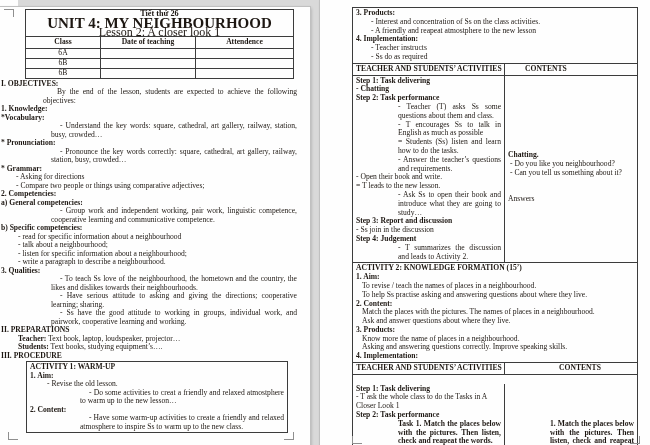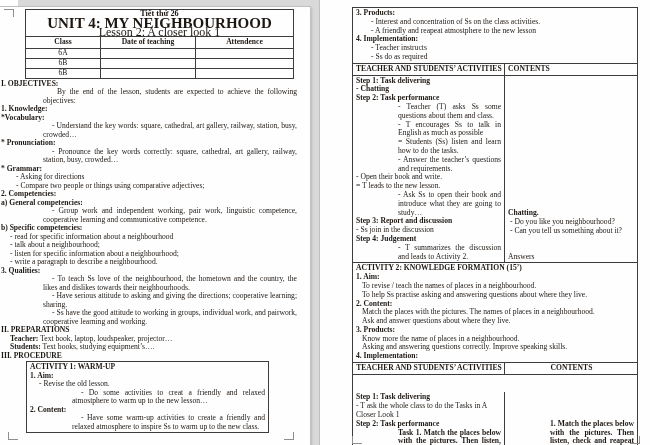--- a/index.html
+++ b/index.html
@@ -20,35 +20,35 @@
   table.cls td,table.cls th{border:1px solid #3c3c3c;padding:0;text-align:center;vertical-align:middle;font-size:7.6px;line-height:8.8px;}
   .ttl1{font-weight:bold;font-size:8.2px;}
   .ttl2{font-weight:bold;font-size:15px;}
   .ttl3{font-weight:normal;font-size:12px;}
   td.hcell{font-weight:bold;height:11px;}
   td.rcell{height:7px;font-size:7px;line-height:7.4px;}
   .ln{min-height:8.5px;}
   .b{font-weight:bold;}
   .j{text-align:justify;padding-left:42px;}
   .ti{text-indent:14px;}
-  .td{text-indent:9px;}
+  .td{text-indent:9px;margin-left:8px;}
   .pl{padding-left:15px;}
-  .box1{margin:1px 4px 0 25px;border:1px solid #3c3c3c;padding:1px 3px;width:243px;box-sizing:border-box;}
+  .box1{margin:1px 4px 0 25px;border:1px solid #3c3c3c;padding:1px 3px;width:262px;box-sizing:border-box;}
   
   .p2 .content{position:absolute;left:32px;top:7px;width:286px;font-size:7.6px;line-height:8.8px;}
   .obox{border:1px solid #3c3c3c;}
   .row{border-top:1px solid #3c3c3c;}
   .row:first-child{border-top:0;}
   .sec{padding:1px 3px;}
   .hrow{display:flex;font-weight:bold;}
   .hrow .hc{padding:1px 2px 1px 3px;}
   .hrow .hc.l{width:152px;border-right:1px solid #3c3c3c;box-sizing:border-box;}
-  .hrow .hc.r{flex:1;}
+  .hrow .hc.r{flex:1;margin-left:17px;}
   .hrow.center .hc{text-align:center;}
-  .tworow{display:flex;align-items:flex-end;}
+  .tworow{display:flex;align-items:center;}
   .tworow .cl{width:152px;border-right:1px solid #3c3c3c;box-sizing:border-box;padding:1px 3px;}
   .tworow .cr{flex:1;padding:1px 3px;}
   .hangq{padding-left:13px;text-indent:-11px;}
   .sp18{height:17px;}
   .sp44{height:44px;}
 </style>
 </head>
 <body>
 
 <div class="stage">

